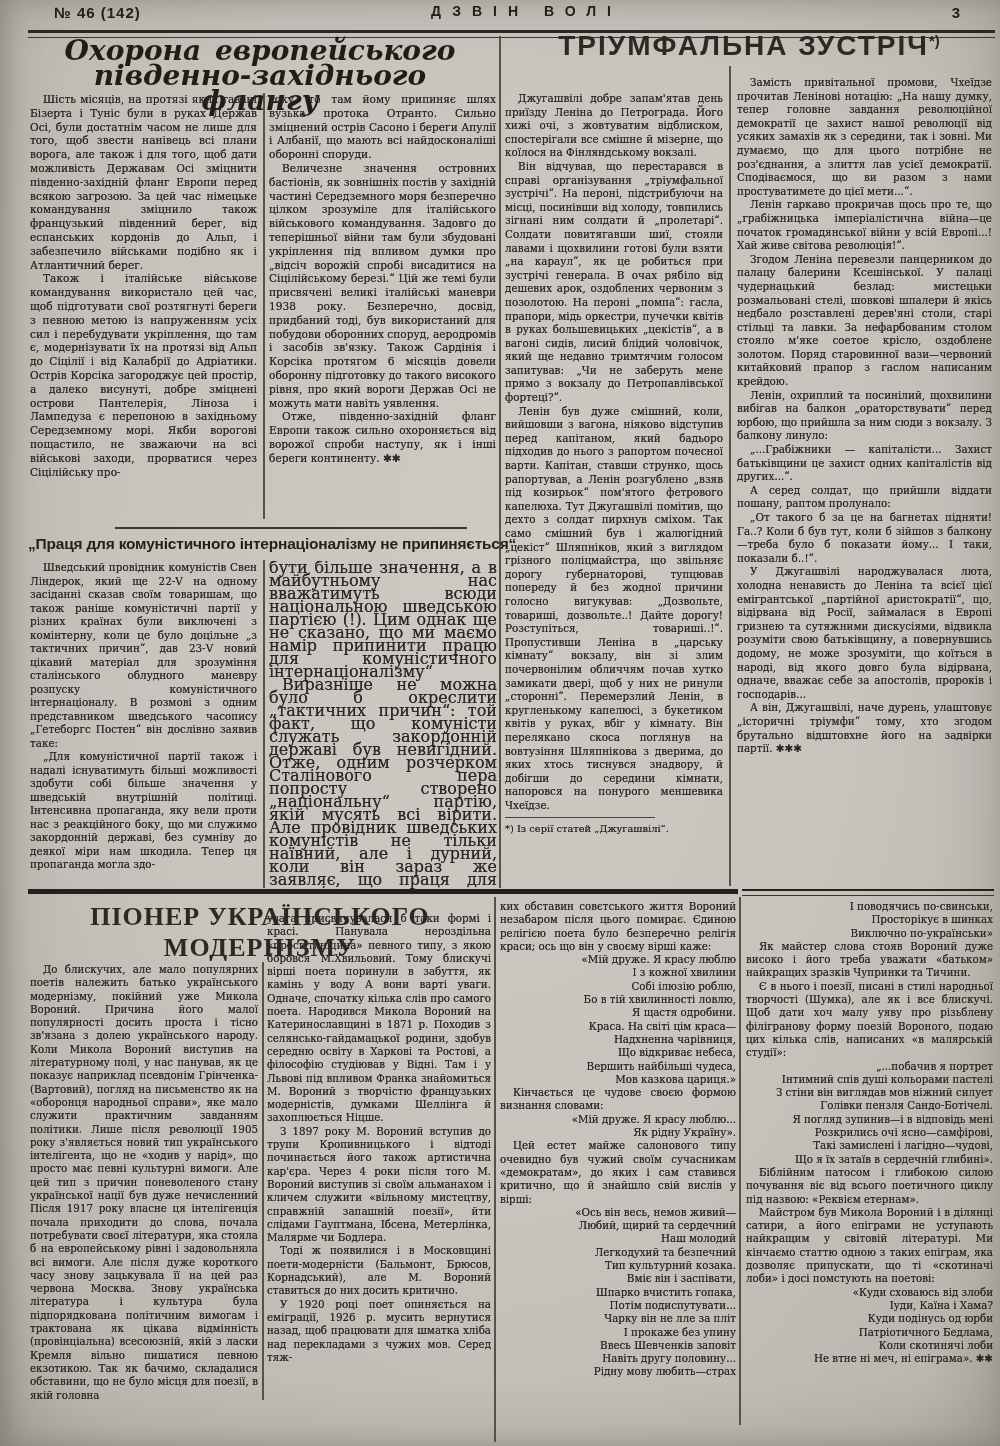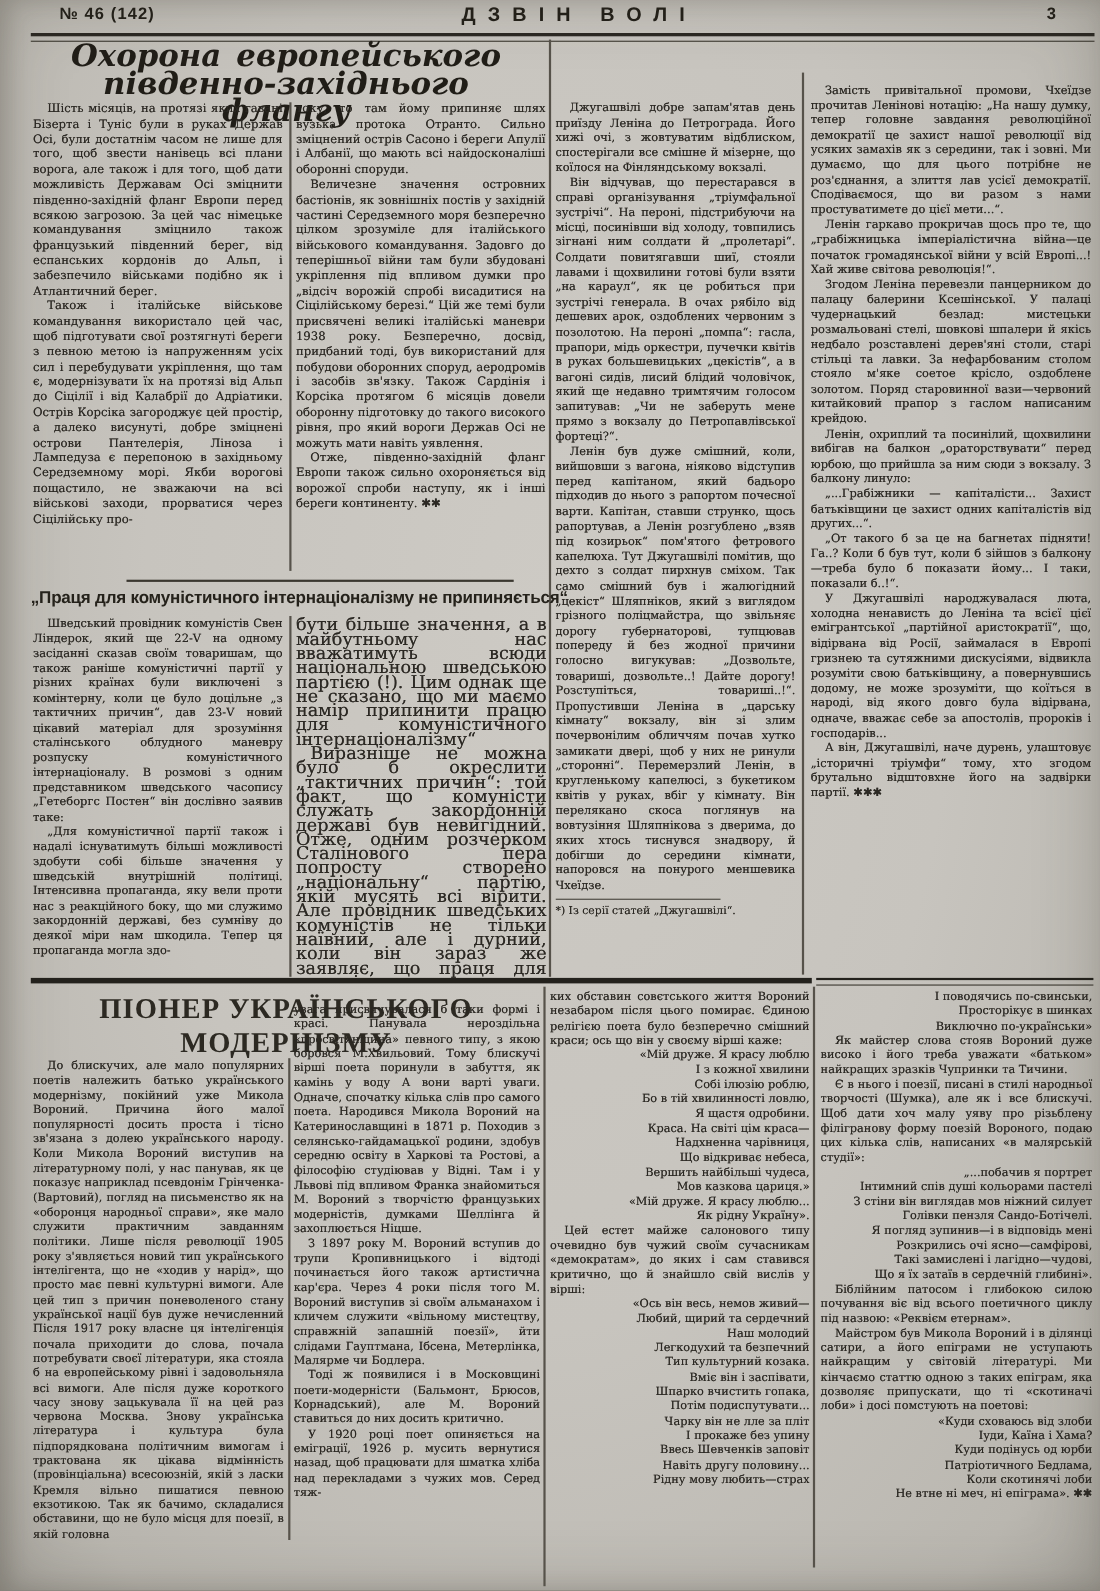--- a/index.html
+++ b/index.html
@@ -4,21 +4,21 @@
 <style>
   html,body{margin:0;padding:0;background:#8e8b85;}
   #page{
     position:relative;width:1000px;height:1446px;overflow:hidden;
     background:radial-gradient(ellipse at 50% 38%, #cdcac4 0%, #c7c4be 52%, #bab7b0 88%, #aaa7a0 100%);
     box-shadow:inset 0 0 60px rgba(60,55,45,.25), inset 8px 0 18px rgba(60,55,45,.18);
     font-family:"DejaVu Serif", serif;color:#2b2823;
   }
   .abs{position:absolute;}
   .hdr{font-family:"Liberation Sans", sans-serif;font-weight:bold;color:#232019;}
-  #masthead{left:0;right:0;top:3px;text-align:center;font-size:18px;letter-spacing:11px;padding-left:25px;margin-left:28px;}
+  #masthead{left:0;right:0;top:3px;text-align:center;font-size:14px;letter-spacing:11px;padding-left:25px;margin-left:28px;}
   #issue-number{left:54px;top:4px;font-size:15px;letter-spacing:1px;}
   #page-number{right:40px;top:4px;font-size:15px;}
   .double-rule{left:28px;top:30px;width:967px;height:4px;border-top:3px solid #2b2822;border-bottom:1.5px solid #3a372f;}
   .vrule{width:1.5px;background:#56524a;}
   .hrule{height:0;border-top:2px solid #3a372f;}
   .thickbar{background:#23211c;}
 
   .headline-serif{font-weight:bold;font-size:28px;line-height:25px;text-align:center;
     white-space:pre-line;color:#201d17;word-spacing:4px;font-style:italic;}
   .headline-slab{font-family:"Liberation Sans", sans-serif;font-weight:bold;font-size:15.5px;
@@ -73,32 +73,36 @@
   <div class="abs headline-slab" style="left:28px;top:535px;width:464px;">„Праця для комуністичного інтернаціоналізму не припиняється“</div>
   <div class="abs col cols-b" style="left:30px;top:561px;width:227px;height:328px;">
       <p class="blk p">Шведський провідник комуністів Свен Ліндерок, який ще 22-V на одному засіданні сказав своїм товаришам, що також раніше комуністичні партії у різних країнах були виключені з комінтерну, коли це було доцільне „з тактичних причин“, дав 23-V новий цікавий матеріал для зрозуміння сталінського облудного маневру розпуску комуністичного інтернаціоналу. В розмові з одним представником шведського часопису „Гетеборгс Постен“ він дослівно заявив таке:</p>
       <p class="blk p">„Для комуністичної партії також і надалі існуватимуть більші можливості здобути собі більше значення у шведській внутрішній політиці. Інтенсивна пропаганда, яку вели проти нас з реакційного боку, що ми служимо закордонній державі, без сумніву до деякої міри нам шкодила. Тепер ця пропаганда могла здо-</p>
     </div>
   <div class="abs col cols-b2" style="left:269px;top:561px;width:228px;height:328px;">
       <p class="blk pc">бути більше значення, а в майбутньому нас вважатимуть всюди національною шведською партією (!). Цим однак ще не сказано, що ми маємо намір припинити працю для комуністичного інтернаціоналізму“</p>
       <p class="blk p">Виразніше не можна було б окреслити „тактичних причин“: той факт, що комуністи служать закордонній державі був невигідний. Отже, одним розчерком Сталінового пера попросту створено „національну“ партію, якій мусять всі вірити. Але провідник шведських комуністів не тільки наївний, але і дурний, коли він зараз же заявляє, що праця для комуністичного інтернаціоналізму не припиняється“. Він може скоро дійти до того, щоб дістати постріл в потилицю, якщо він і надалі так відверто виявлятиме трюки свого пана й майстра Сталіна.   ✱✱</p>
     </div>
 
+  <div class="abs headline-grotesk" id="meeting-title" style="left:503px;top:30px;width:492px;">
+    <span>ТРІУМФАЛЬНА ЗУСТРІЧ</span><span class="ref">*)</span>
+  </div>
   <div class="abs col cols-c" style="left:505px;top:68px;width:218px;height:819px;">
       <p class="blk p">Джугашвілі добре запам'ятав день приїзду Леніна до Петрограда. Його хижі очі, з жовтуватим відблиском, спостерігали все смішне й мізерне, що коїлося на Фінляндському вокзалі.</p>
       <p class="blk p">Він відчував, що перестарався в справі організування „тріумфальної зустрічі“. На пероні, підстрибуючи на місці, посинівши від холоду, товпились зігнані ним солдати й „пролетарі“. Солдати повитягавши шиї, стояли лавами і щохвилини готові були взяти „на караул“, як це робиться при зустрічі генерала. В очах рябіло від дешевих арок, оздоблених червоним з позолотою. На пероні „помпа“: гасла, прапори, мідь оркестри, пучечки квітів в руках большевицьких „цекістів“, а в вагоні сидів, лисий блідий чоловічок, який ще недавно тримтячим голосом запитував: „Чи не заберуть мене прямо з вокзалу до Петропавлівської фортеці?“.</p>
       <p class="blk p">Ленін був дуже смішний, коли, вийшовши з вагона, ніяково відступив перед капітаном, який бадьоро підходив до нього з рапортом почесної варти. Капітан, ставши струнко, щось рапортував, а Ленін розгублено „взяв під козирьок“ пом'ятого фетрового капелюха. Тут Джугашвілі помітив, що дехто з солдат пирхнув сміхом. Так само смішний був і жалюгідний „цекіст“ Шляпніков, який з виглядом грізного поліцмайстра, що звільняє дорогу губернаторові, тупцював попереду й без жодної причини голосно вигукував: „Дозвольте, товариші, дозвольте..! Дайте дорогу! Розступіться, товариші..!“. Пропустивши Леніна в „царську кімнату“ вокзалу, він зі злим почервонілим обличчям почав хутко замикати двері, щоб у них не ринули „сторонні“. Перемерзлий Ленін, в кругленькому капелюсі, з букетиком квітів у руках, вбіг у кімнату. Він перелякано скоса поглянув на вовтузіння Шляпнікова з дверима, до яких хтось тиснувся знадвору, й добігши до середини кімнати, напоровся на понурого меншевика Чхеїдзе.</p>
       <p class="blk fn">*) Із серії статей „Джугашвілі“.</p>
     </div>
   <div class="abs col cols-c" style="left:737px;top:52px;width:255px;height:819px;">
       <p class="blk p">Замість привітальної промови, Чхеїдзе прочитав Ленінові нотацію: „На нашу думку, тепер головне завдання революційної демократії це захист нашої революції від усяких замахів як з середини, так і зовні. Ми думаємо, що для цього потрібне не роз'єднання, а злиття лав усієї демократії. Сподіваємося, що ви разом з нами простуватимете до цієї мети...“.</p>
       <p class="blk p">Ленін гаркаво прокричав щось про те, що „грабіжницька імперіалістична війна—це початок громадянської війни у всій Европі...! Хай живе світова революція!“.</p>
       <p class="blk p">Згодом Леніна перевезли панцерником до палацу балерини Ксешінської. У палаці чудернацький безлад: мистецьки розмальовані стелі, шовкові шпалери й якісь недбало розставлені дерев'яні столи, старі стільці та лавки. За нефарбованим столом стояло м'яке соетое крісло, оздоблене золотом. Поряд старовинної вази—червоний китайковий прапор з гаслом написаним крейдою.</p>
       <p class="blk p">Ленін, охриплий та посинілий, щохвилини вибігав на балкон „ораторствувати“ перед юрбою, що прийшла за ним сюди з вокзалу. З балкону линуло:</p>
       <p class="blk p">„...Грабіжники — капіталісти... Захист батьківщини це захист одних капіталістів від других...“.</p>
+      <p class="blk p">А серед солдат, що прийшли віддати пошану, раптом пролунало:</p>
       <p class="blk p">„От такого б за це на багнетах підняти! Га..? Коли б був тут, коли б зійшов з балкону—треба було б показати йому... І таки, показали б..!“.</p>
       <p class="blk p">У Джугашвілі народжувалася люта, холодна ненависть до Леніна та всієї цієї емігрантської „партійної аристократії“, що, відірвана від Росії, займалася в Европі гризнею та сутяжними дискусіями, відвикла розуміти свою батьківщину, а повернувшись додому, не може зрозуміти, що коїться в народі, від якого довго була відірвана, одначе, вважає себе за апостолів, пророків і господарів...</p>
       <p class="blk p">А він, Джугашвілі, наче дурень, улаштовує „історичні тріумфи“ тому, хто згодом брутально відштовхне його на задвірки партії.  ✱✱✱</p>
     </div>
 
   <div class="abs thickbar" style="left:28px;top:889px;width:710px;height:5px;"></div>
   <div class="abs" style="left:742px;top:889px;width:252px;height:4px;border-top:2px solid #23211c;border-bottom:1px solid #3a372f;"></div>
 
   <div class="abs vrule" style="left:262px;top:962px;height:438px;"></div>
   <div class="abs vrule" style="left:494px;top:897px;height:545px;"></div>
@@ -109,31 +113,32 @@
   <div class="abs col cols-d" style="left:30px;top:963px;width:228px;height:478px;">
       <p class="blk p">До блискучих, але мало популярних поетів належить батько українського модернізму, покійний уже Микола Вороний. Причина його малої популярності досить проста і тісно зв'язана з долею українського народу. Коли Микола Вороний виступив на літературному полі, у нас панував, як це показує наприклад псевдонім Грінченка-(Вартовий), погляд на письменство як на «оборонця народньої справи», яке мало служити практичним завданням політики. Лише після революції 1905 року з'являється новий тип українського інтелігента, що не «ходив у нарід», що просто має певні культурні вимоги. Але цей тип з причин поневоленого стану української нації був дуже нечисленний Після 1917 року власне ця інтелігенція почала приходити до слова, почала потребувати своєї літератури, яка стояла б на европейському рівні і задовольняла всі вимоги. Але після дуже короткого часу знову зацькувала її на цей раз червона Москва. Знову українська література і культура була підпорядкована політичним вимогам і трактована як цікава відмінність (провінціальна) всесоюзній, якій з ласки Кремля вільно пишатися певною екзотикою. Так як бачимо, складалися обставини, що не було місця для поезії, в якій головна</p>
     </div>
   <div class="abs col cols-d" style="left:267px;top:912px;width:224px;height:478px;">
       <p class="blk pc">увага присвячувалася б таки формі і красі. Панувала нероздільна «просвітянщина» певного типу, з якою боровся М.Хвильовий. Тому блискучі вірші поета поринули в забуття, як камінь у воду А вони варті уваги. Одначе, спочатку кілька слів про самого поета. Народився Микола Вороний на Катеринославщині в 1871 р. Походив з селянсько-гайдамацької родини, здобув середню освіту в Харкові та Ростові, а філософію студіював у Відні. Там і у Львові під впливом Франка знайомиться М. Вороний з творчістю французьких модерністів, думками Шеллінга й захоплюється Ніцше.</p>
       <p class="blk p">З 1897 року М. Вороний вступив до трупи Кропивницького і відтоді починається його також артистична кар'єра. Через 4 роки після того М. Вороний виступив зі своїм альманахом і кличем служити «вільному мистецтву, справжній запашній поезії», йти слідами Гауптмана, Ібсена, Метерлінка, Малярме чи Бодлера.</p>
       <p class="blk p">Тоді ж появилися і в Московщині поети-модерністи (Бальмонт, Брюсов, Корнадський), але М. Вороний ставиться до них досить критично.</p>
       <p class="blk p">У 1920 році поет опиняється на еміграції, 1926 р. мусить вернутися назад, щоб працювати для шматка хліба над перекладами з чужих мов. Серед тяж-</p>
     </div>
   <div class="abs col cols-d" style="left:500px;top:900px;width:236px;height:542px;">
-      <p class="blk pc">ких обставин совєтського життя Вороний незабаром після цього помирає. Єдиною релігією поета було безперечно смішний краси; ось що він у своєму вірші каже:</p>
+      <p class="blk pc">ких обставин совєтського життя Вороний незабаром після цього помирає. Єдиною релігією поета було безперечно релігія краси; ось що він у своєму вірші каже:</p>
       <p class="blk poem">«Мій друже. Я красу люблю
 І з кожної хвилини
 Собі ілюзію роблю,
 Бо в тій хвилинності ловлю,
 Я щастя одробини.
 Краса. На світі цім краса—
 Надхненна чарівниця,
 Що відкриває небеса,
 Вершить найбільші чудеса,
 Мов казкова цариця.»</p>
+      <p class="blk p">Кінчається це чудове своєю формою визнання словами:</p>
       <p class="blk poem">«Мій друже. Я красу люблю...
 Як рідну Україну».</p>
       <p class="blk p">Цей естет майже салонового типу очевидно був чужий своїм сучасникам «демократам», до яких і сам ставився критично, що й знайшло свій вислів у вірші:</p>
       <p class="blk poem">«Ось він весь, немов живий—
 Любий, щирий та сердечний
 Наш молодий
 Легкодухий та безпечний
 Тип культурний козака.
 Вміє він і заспівати,
 Шпарко вчистить гопака,

